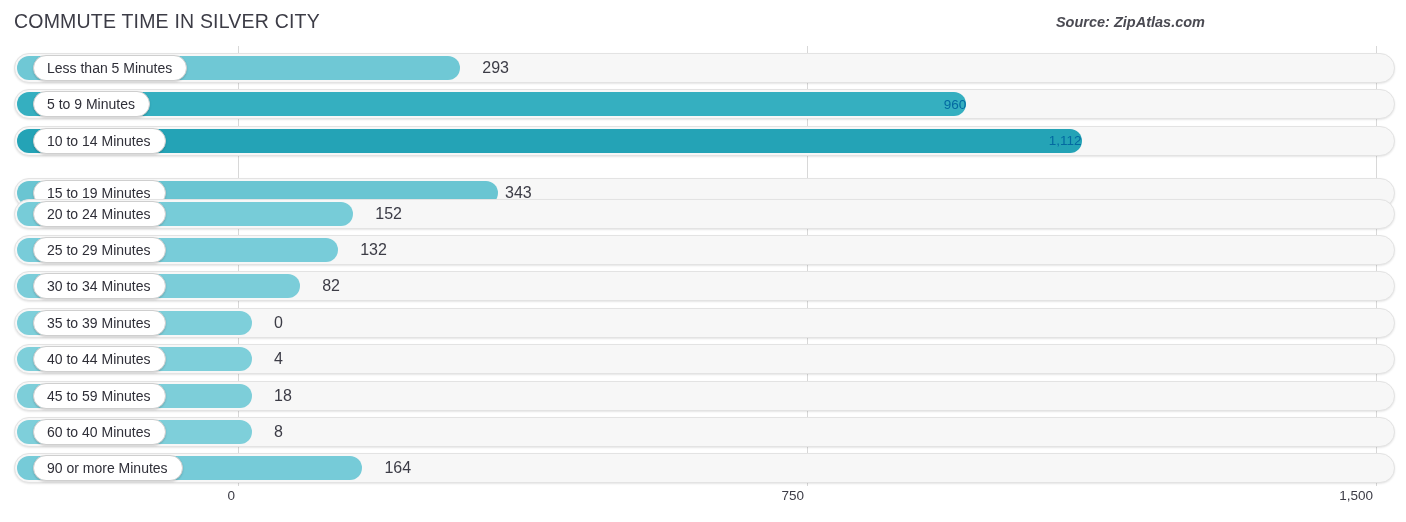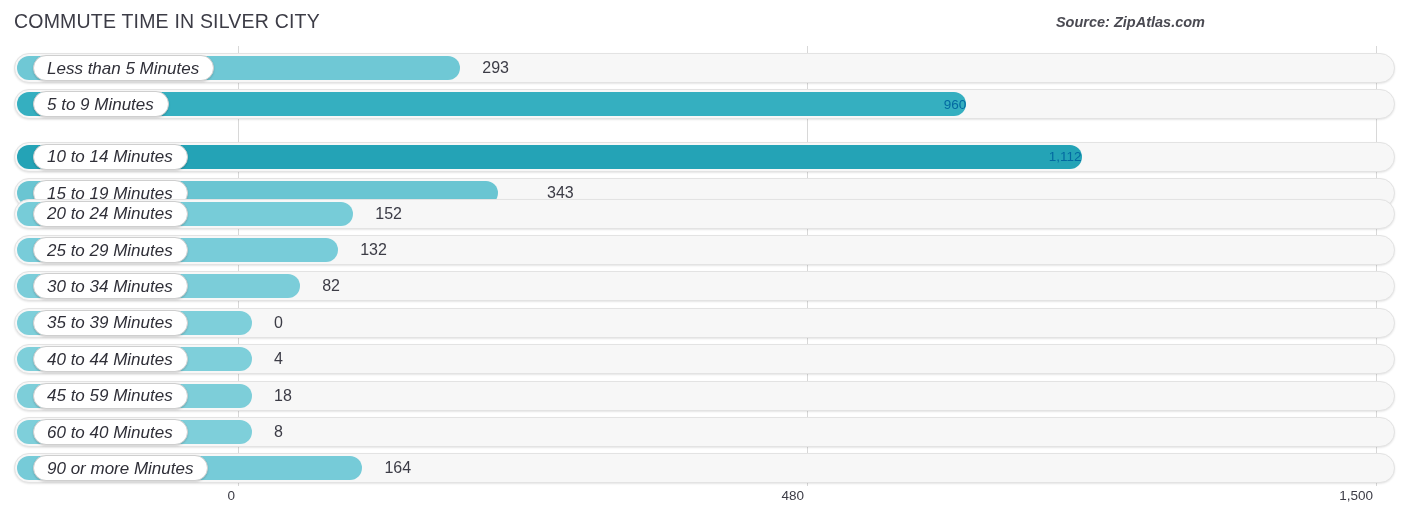--- a/index.html
+++ b/index.html
@@ -111,25 +111,24 @@
     box-sizing: border-box;
     background: #ffffff;
     border: 1px solid #cfcfcf;
     border-radius: 13px;
     padding: 0 14px 0 13px;
     display: flex;
     align-items: center;
     box-shadow: 0 1px 2px rgba(0,0,0,0.16);
   }
   .label-pill span {
-    font-size: 17px;
+    font-size: 14px;
     color: #2f2f38;
     white-space: nowrap;
     line-height: 1;
-    font-style: italic;
   }
   
   .value-out {
     position: absolute;
     top: 0;
     height: 30px;
     display: flex;
     align-items: center;
     font-size: 16px;
     color: #3c3c46;
@@ -188,35 +187,35 @@
         <div class="value-out" style="left: 468.289px;">293</div>
       </div>
       <div class="bar-row" style="top: 43.4px;">
         <div class="track"></div>
         <div class="bar-fill" style="width: 949.32px; background: rgb(53, 175, 192);"></div>
         <div class="label-pill">
           <span>5 to 9 Minutes</span>
         </div>
         <div class="value-in" style="left: 906.32px; width: 46px; justify-content: flex-end;">960</div>
       </div>
-      <div class="bar-row" style="top: 79.8px; margin-top: 16px;">
+      <div class="bar-row" style="top: 79.8px;">
         <div class="track"></div>
         <div class="bar-fill" style="width: 1064.64px; background: rgb(36, 163, 182);"></div>
         <div class="label-pill">
           <span>10 to 14 Minutes</span>
         </div>
         <div class="value-in" style="left: 1021.64px; width: 46px; justify-content: flex-end;">1,112</div>
       </div>
       <div class="bar-row" style="top: 116.2px; margin-top: 16px;">
         <div class="track"></div>
         <div class="bar-fill" style="width: 481.223px; background: rgb(106, 197, 210);"></div>
         <div class="label-pill">
           <span>15 to 19 Minutes</span>
         </div>
-        <div class="value-out" style="left: 533px;">343</div>
+        <div class="value-out" style="left: 491px;">343</div>
       </div>
       <div class="bar-row" style="top: 152.6px;">
         <div class="track"></div>
         <div class="bar-fill" style="width: 336.317px; background: rgb(119, 204, 216);"></div>
         <div class="label-pill">
           <span>20 to 24 Minutes</span>
         </div>
         <div class="value-out" style="left: 361.317px;">152</div>
       </div>
       <div class="bar-row" style="top: 189px;">
@@ -273,15 +272,15 @@
         <div class="label-pill">
           <span>90 or more Minutes</span>
         </div>
         <div class="value-out" style="left: 370.421px;">164</div>
       </div>
     </div>
 </div>
 
 <div id="axis">
     <div class="tick-label" style="left: 235px;">0</div>
-    <div class="tick-label" style="left: 804px;">480</div>
+    <div class="tick-label" style="left: 804px;">750</div>
     <div class="tick-label" style="left: 1373px;">1,500</div>
   </div>
 
 </body></html>

